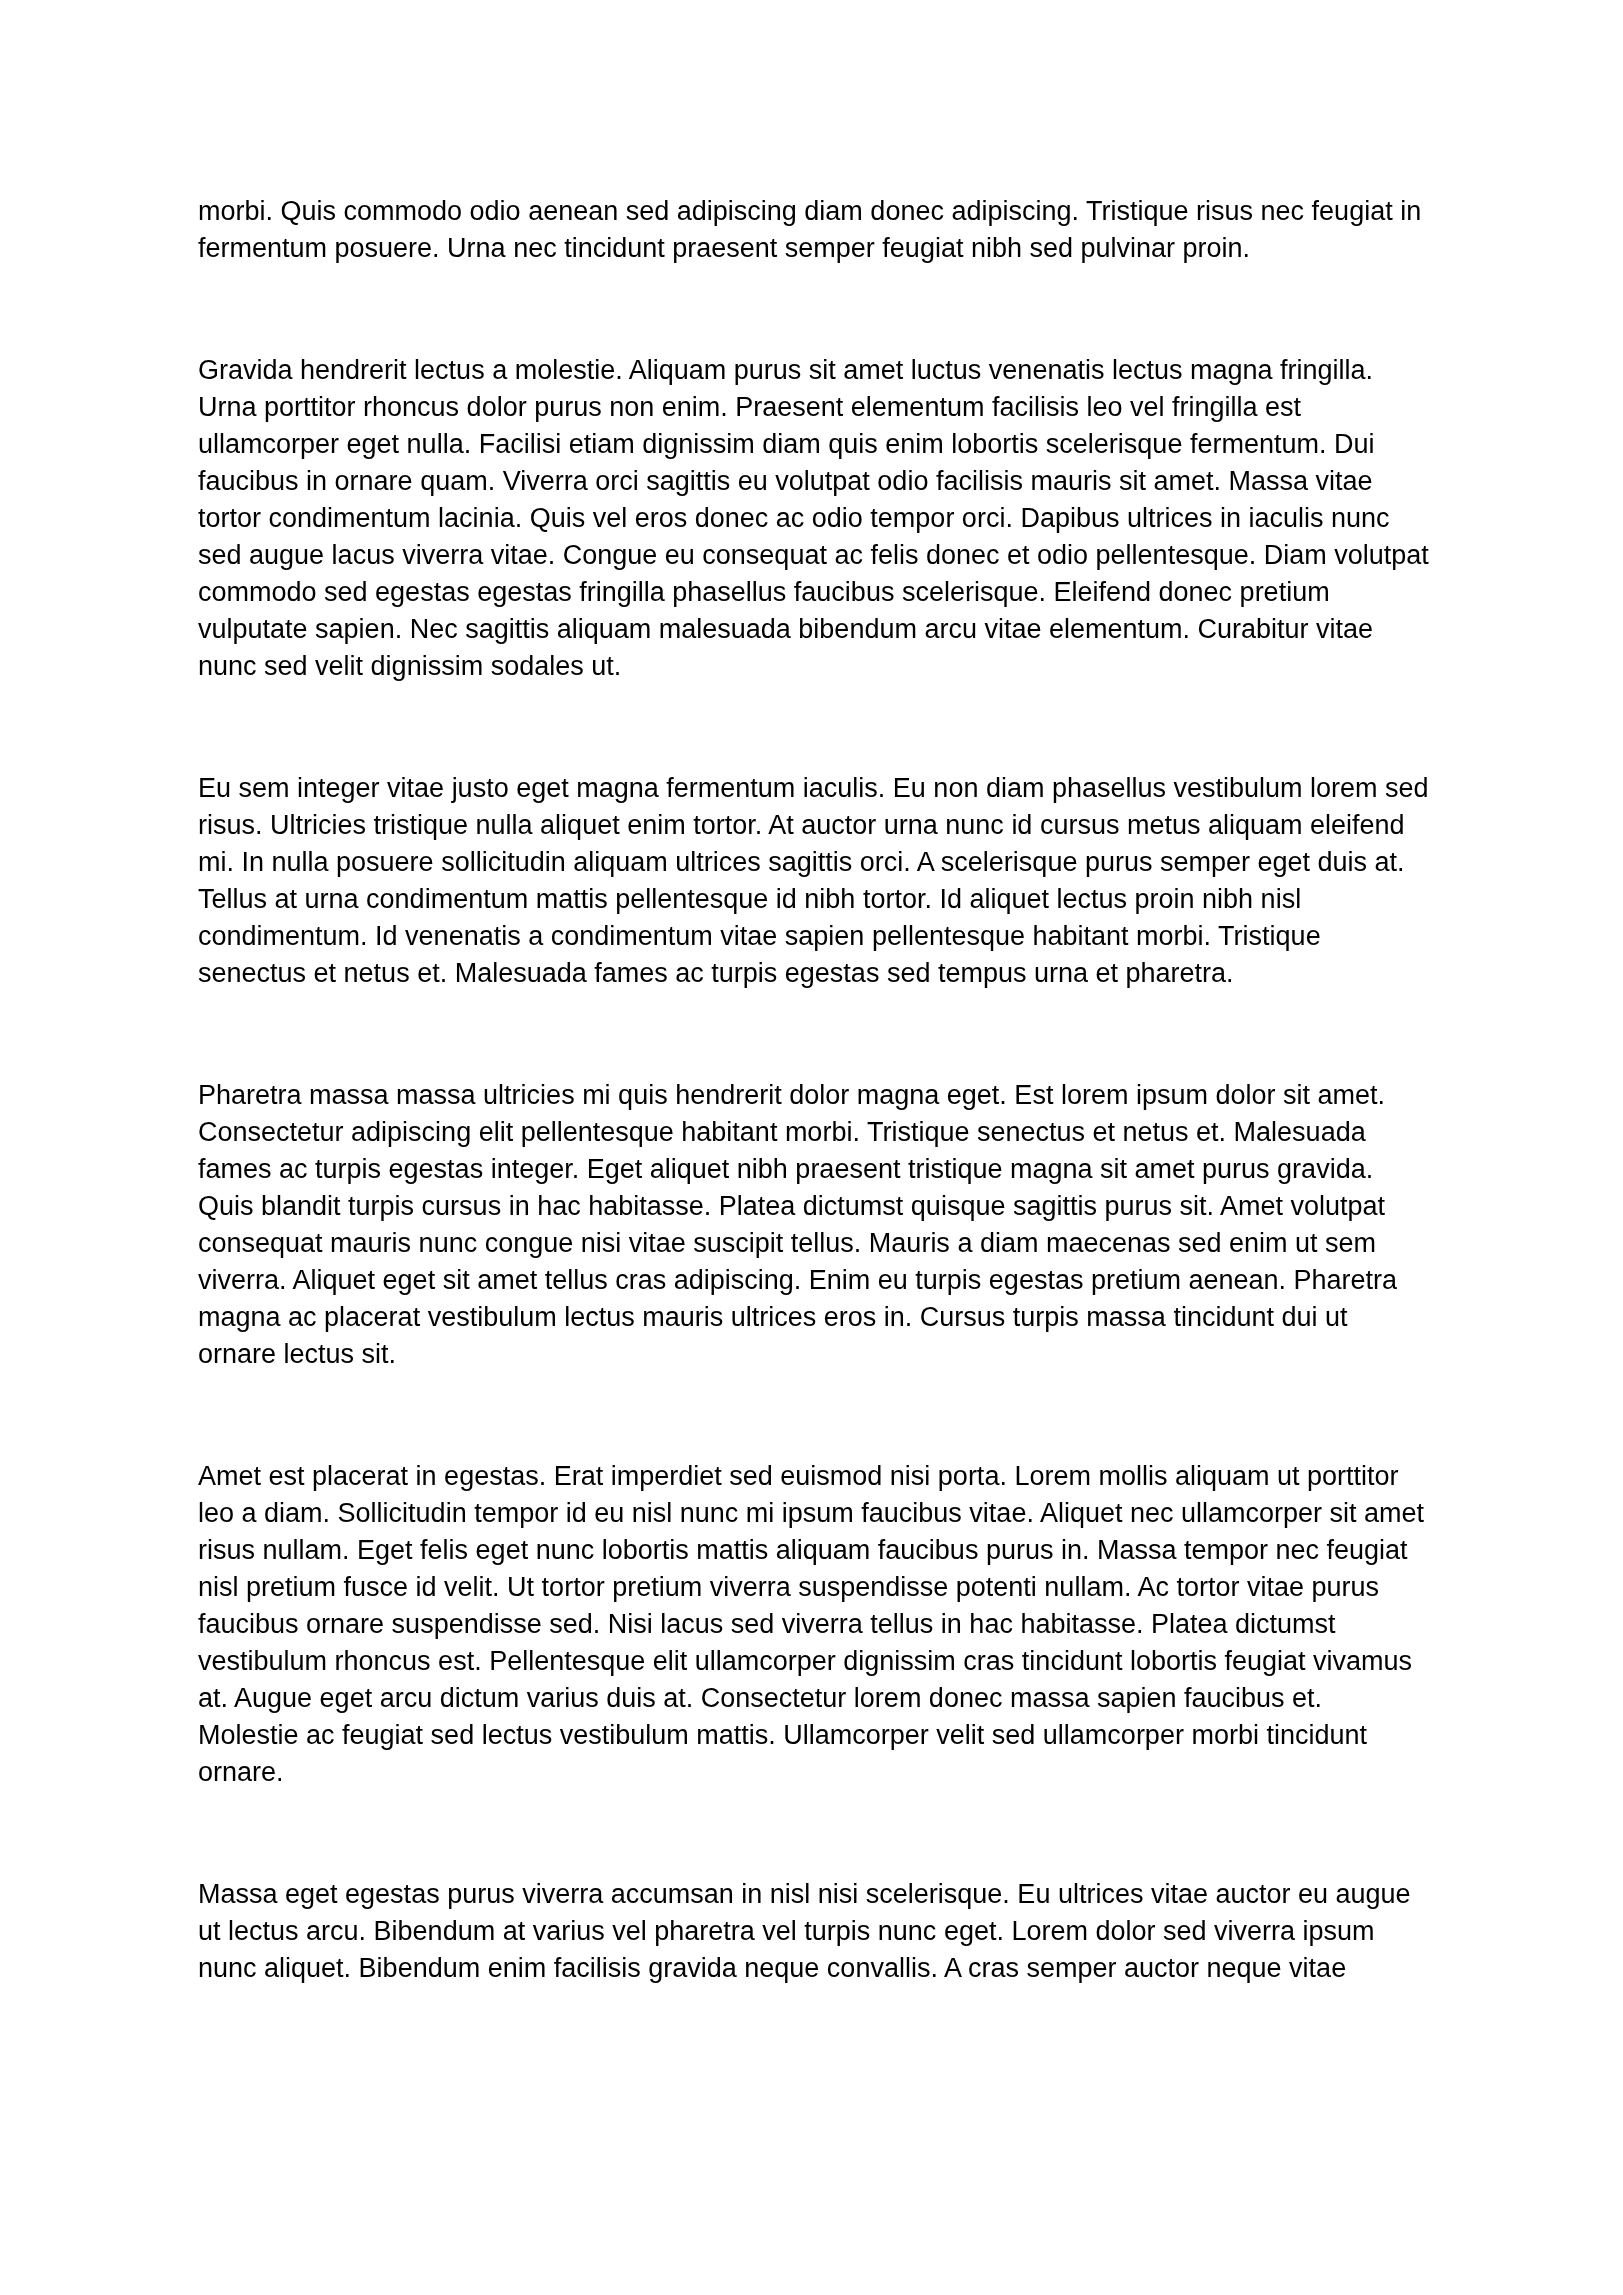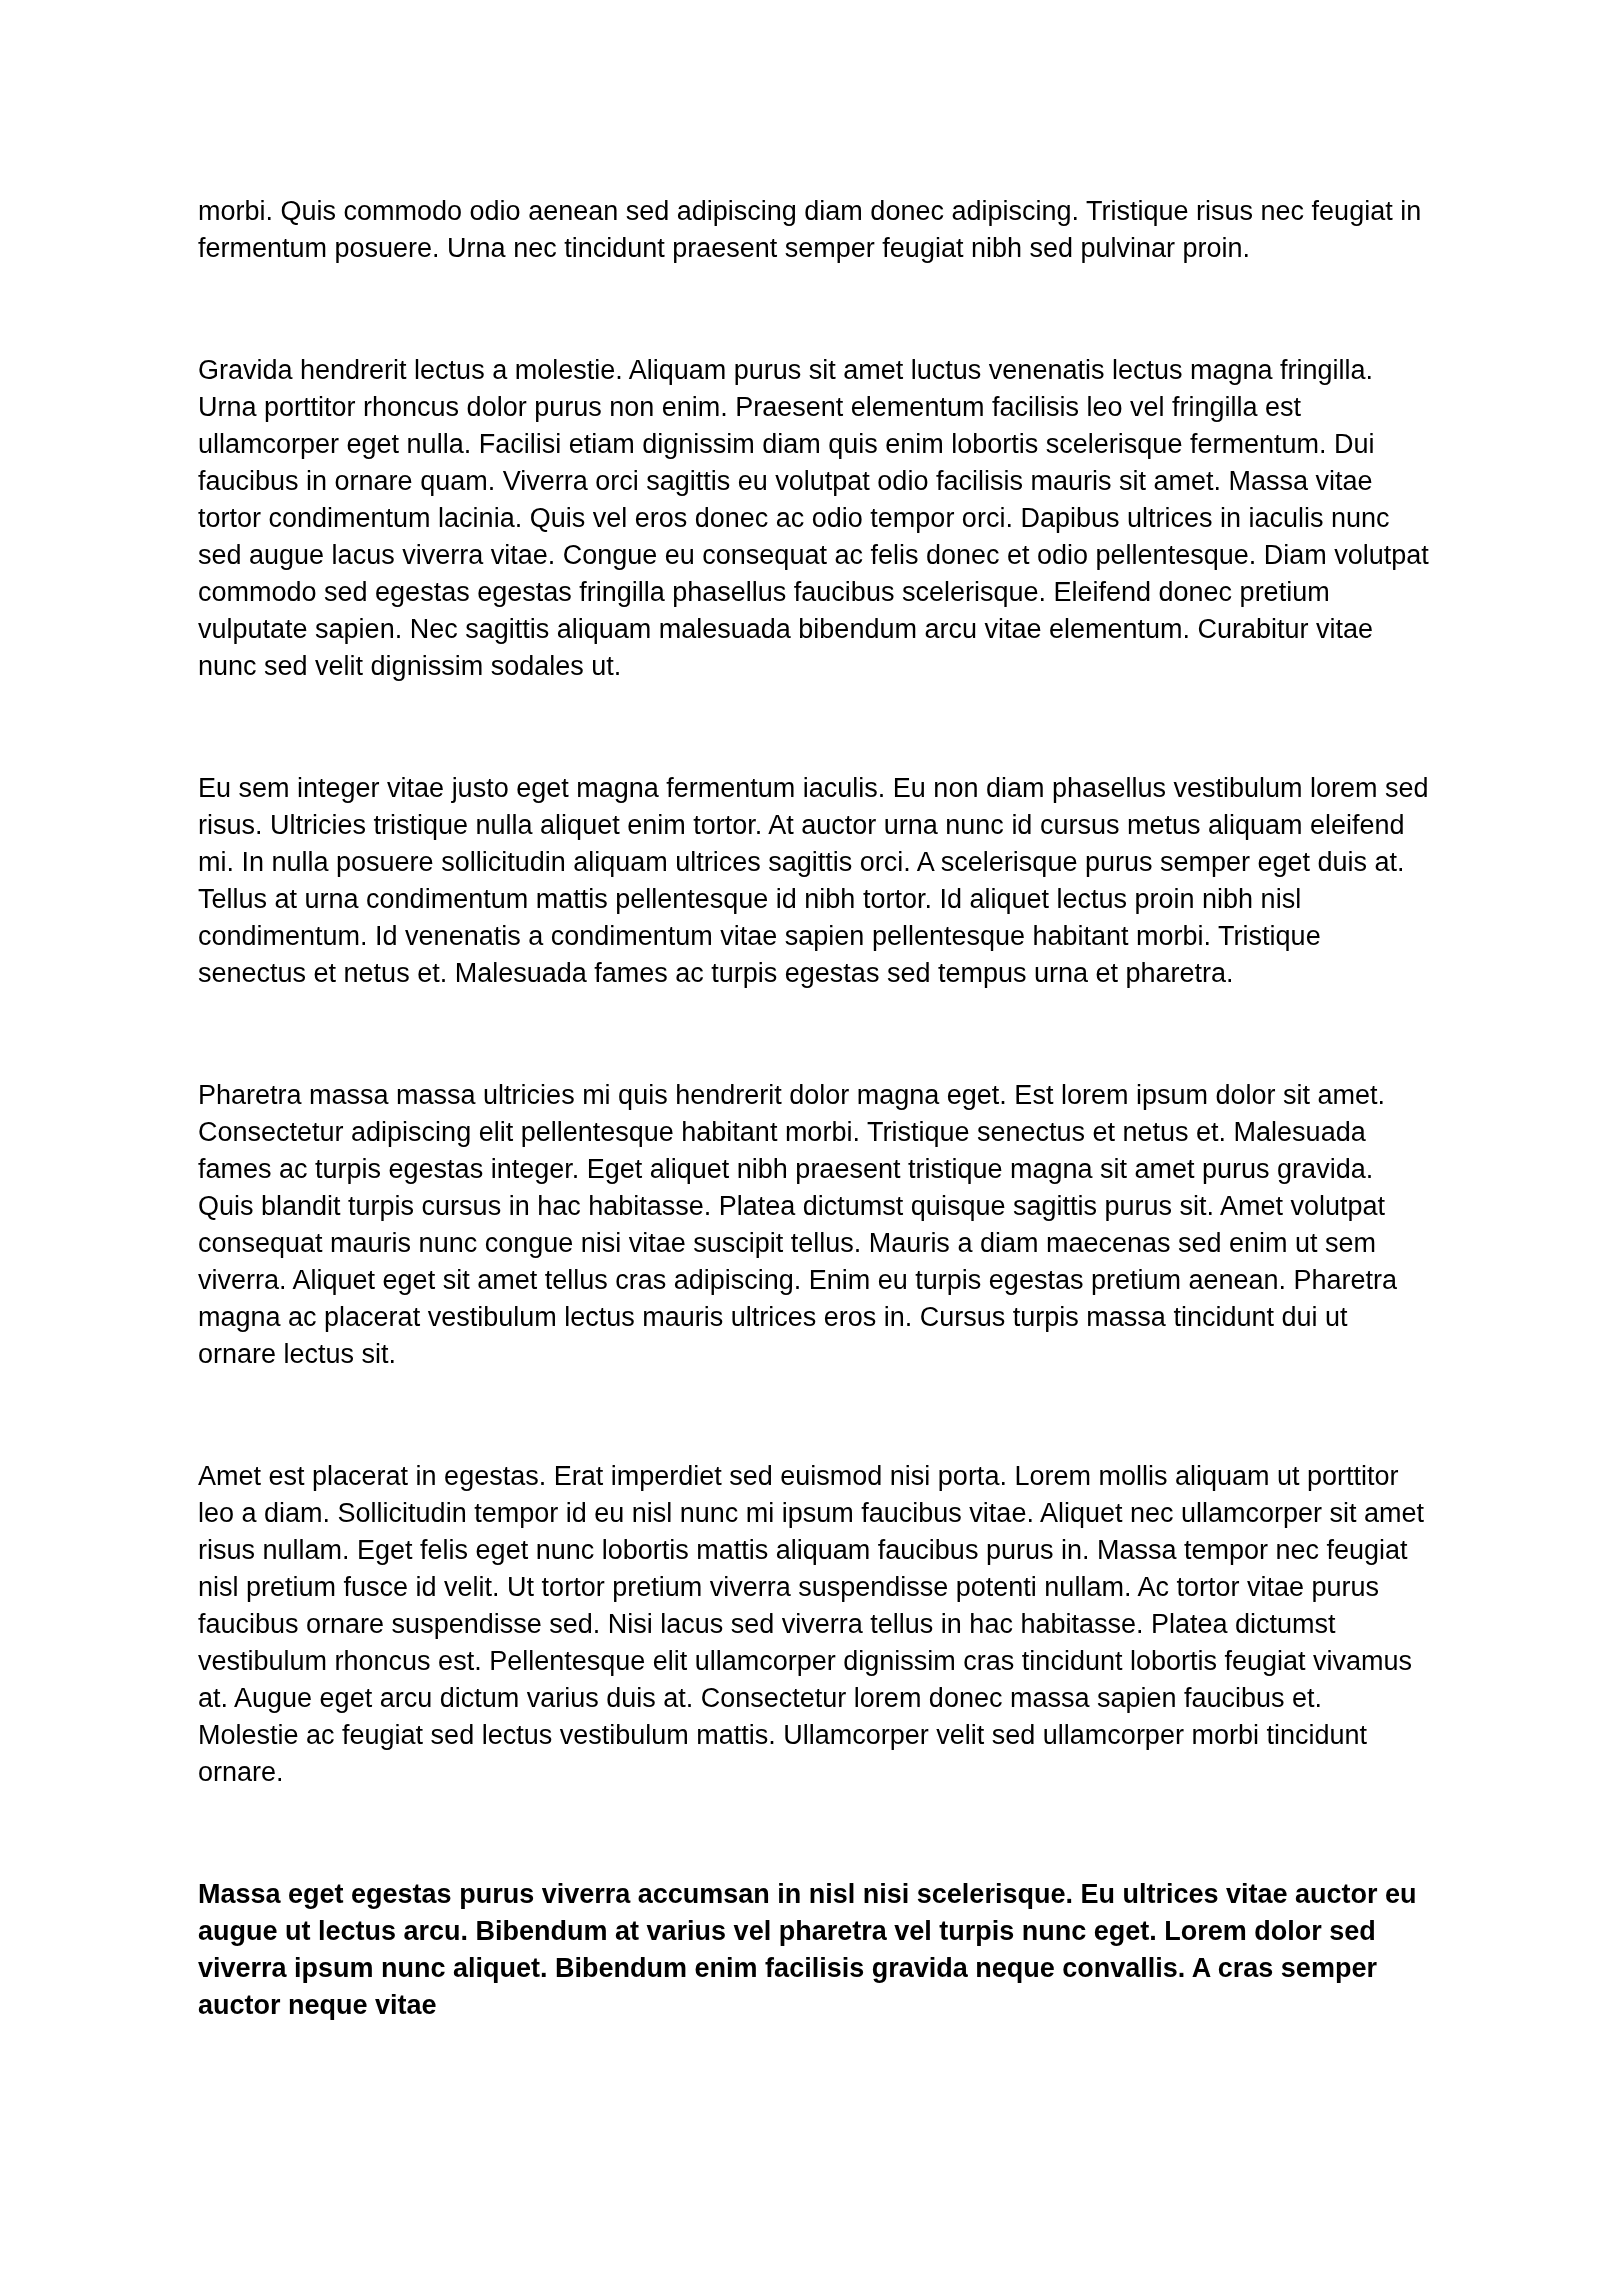--- a/index.html
+++ b/index.html
@@ -25,21 +25,20 @@
     margin: 0 0 85px 0;
     font-size: 27px;
     line-height: 37px;
     font-weight: 400;
     letter-spacing: 0;
     text-align: left;
     word-spacing: normal;
   }
   .para:last-child {
     margin-bottom: 8px;
-    font-weight: bold;
   }
 </style>
 </head>
 <body>
 
 <div class="page">
   <p class="para">morbi. Quis commodo odio aenean sed adipiscing diam donec adipiscing. Tristique risus nec feugiat in fermentum posuere. Urna nec tincidunt praesent semper feugiat nibh sed pulvinar proin.</p>
   <p class="para">Gravida hendrerit lectus a molestie. Aliquam purus sit amet luctus venenatis lectus magna fringilla. Urna porttitor rhoncus dolor purus non enim. Praesent elementum facilisis leo vel fringilla est ullamcorper eget nulla. Facilisi etiam dignissim diam quis enim lobortis scelerisque fermentum. Dui faucibus in ornare quam. Viverra orci sagittis eu volutpat odio facilisis mauris sit amet. Massa vitae tortor condimentum lacinia. Quis vel eros donec ac odio tempor orci. Dapibus ultrices in iaculis nunc sed augue lacus viverra vitae. Congue eu consequat ac felis donec et odio pellentesque. Diam volutpat commodo sed egestas egestas fringilla phasellus faucibus scelerisque. Eleifend donec pretium vulputate sapien. Nec sagittis aliquam malesuada bibendum arcu vitae elementum. Curabitur vitae nunc sed velit dignissim sodales ut.</p>
   <p class="para">Eu sem integer vitae justo eget magna fermentum iaculis. Eu non diam phasellus vestibulum lorem sed risus. Ultricies tristique nulla aliquet enim tortor. At auctor urna nunc id cursus metus aliquam eleifend mi. In nulla posuere sollicitudin aliquam ultrices sagittis orci. A scelerisque purus semper eget duis at. Tellus at urna condimentum mattis pellentesque id nibh tortor. Id aliquet lectus proin nibh nisl condimentum. Id venenatis a condimentum vitae sapien pellentesque habitant morbi. Tristique senectus et netus et. Malesuada fames ac turpis egestas sed tempus urna et pharetra.</p>
   <p class="para">Pharetra massa massa ultricies mi quis hendrerit dolor magna eget. Est lorem ipsum dolor sit amet. Consectetur adipiscing elit pellentesque habitant morbi. Tristique senectus et netus et. Malesuada fames ac turpis egestas integer. Eget aliquet nibh praesent tristique magna sit amet purus gravida. Quis blandit turpis cursus in hac habitasse. Platea dictumst quisque sagittis purus sit. Amet volutpat consequat mauris nunc congue nisi vitae suscipit tellus. Mauris a diam maecenas sed enim ut sem viverra. Aliquet eget sit amet tellus cras adipiscing. Enim eu turpis egestas pretium aenean. Pharetra magna ac placerat vestibulum lectus mauris ultrices eros in. Cursus turpis massa tincidunt dui ut ornare lectus sit.</p>

